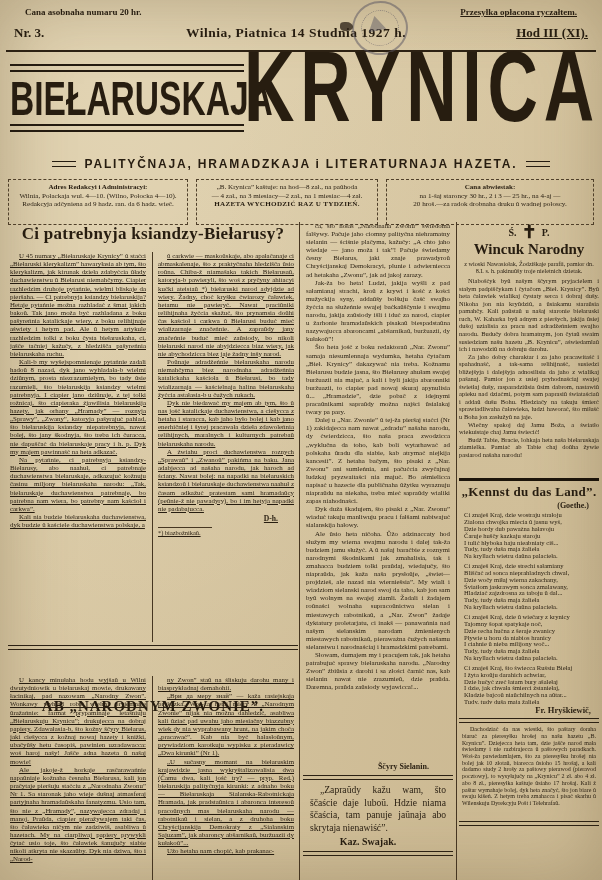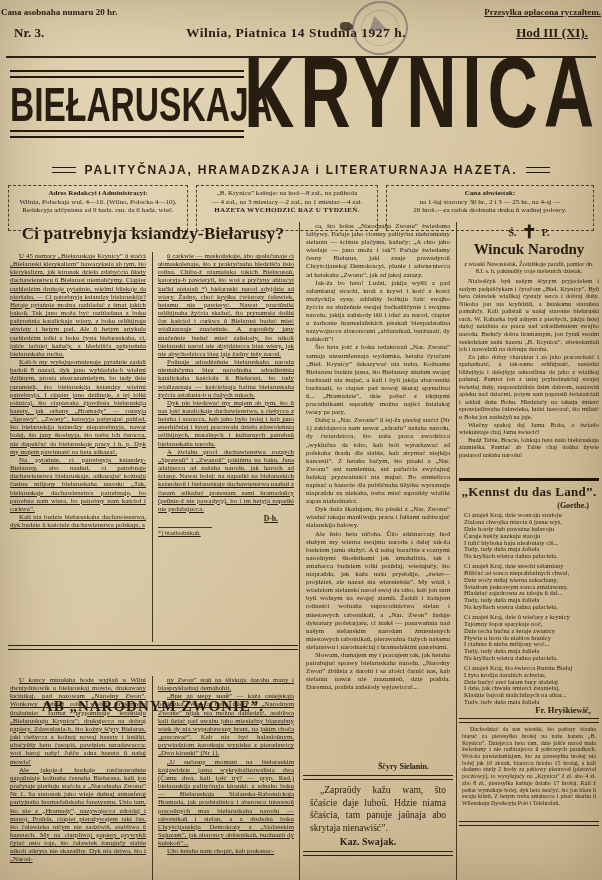--- a/index.html
+++ b/index.html
@@ -2,23 +2,23 @@
 <html><head>
 <meta charset="utf-8">
 <style>
   html,body{margin:0;padding:0;background:#6b655c;}
   .page{position:relative;width:602px;height:880px;background:#d8c7a2;color:#271d10;
         font-family:"Liberation Serif",serif;overflow:hidden;
         background-image:radial-gradient(ellipse at 20% 10%,rgba(255,250,230,.25),rgba(0,0,0,0) 60%),
                          radial-gradient(ellipse at 80% 90%,rgba(120,90,40,.12),rgba(0,0,0,0) 70%);
         box-shadow:inset 0 0 70px rgba(100,80,45,.35);}
   
-  .topline{display:flex;justify-content:space-between;padding:7px 1px 0;font-size:9px;font-weight:bold;}
+  .topline{display:flex;justify-content:space-between;padding:7px 25px 0;font-size:9px;font-weight:bold;}
   .postage{text-decoration:underline;}
-  .issueline{display:flex;align-items:baseline;padding:8px 14px 15px;font-weight:bold;}
+  .issueline{display:flex;align-items:baseline;padding:8px 14px 9px;font-weight:bold;}
   .issue-no{font-size:13px;width:130px;}
   .dateline{flex:1;text-align:center;font-size:13.5px;letter-spacing:.5px;}
   .year-no{font-size:13px;width:140px;text-align:right;text-decoration:underline;}
   .toprule{margin:0 6px;border-bottom:2.5px solid #2c2113;}
   .stamp{position:absolute;left:352px;top:1px;width:52px;height:50px;border:2px solid rgba(85,82,95,.5);
          border-radius:50%;transform:rotate(-12deg);}
   .stamp:before{content:"";position:absolute;left:14px;top:12px;width:0;height:0;
          border-left:9px solid transparent;border-right:9px solid transparent;border-bottom:15px solid rgba(85,82,95,.45);}
   .stamp:after{content:"";position:absolute;inset:7px;border:1px dotted rgba(85,82,95,.5);border-radius:50%;}
   .blot{position:absolute;left:340px;top:22px;width:13px;height:9px;background:rgba(40,30,20,.75);border-radius:40% 60% 55% 45%;}

